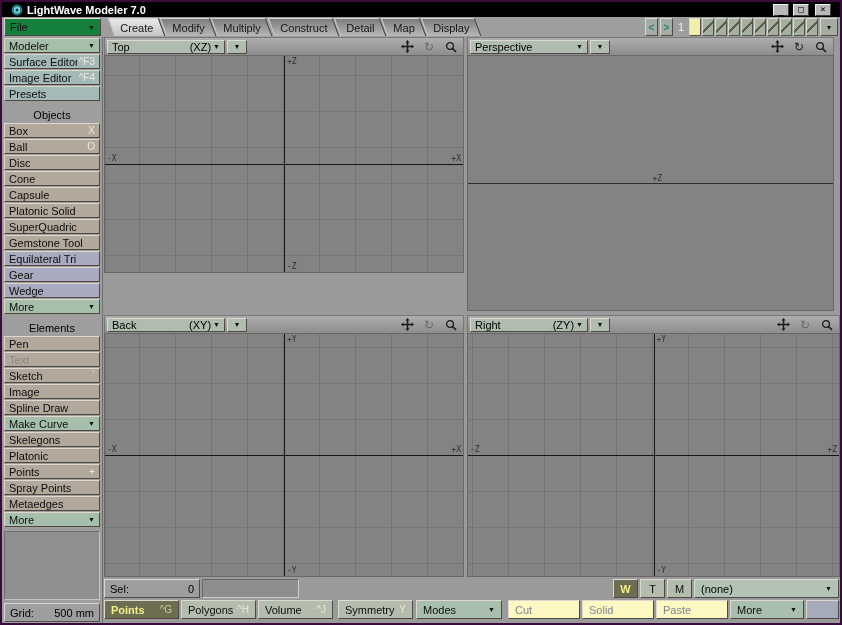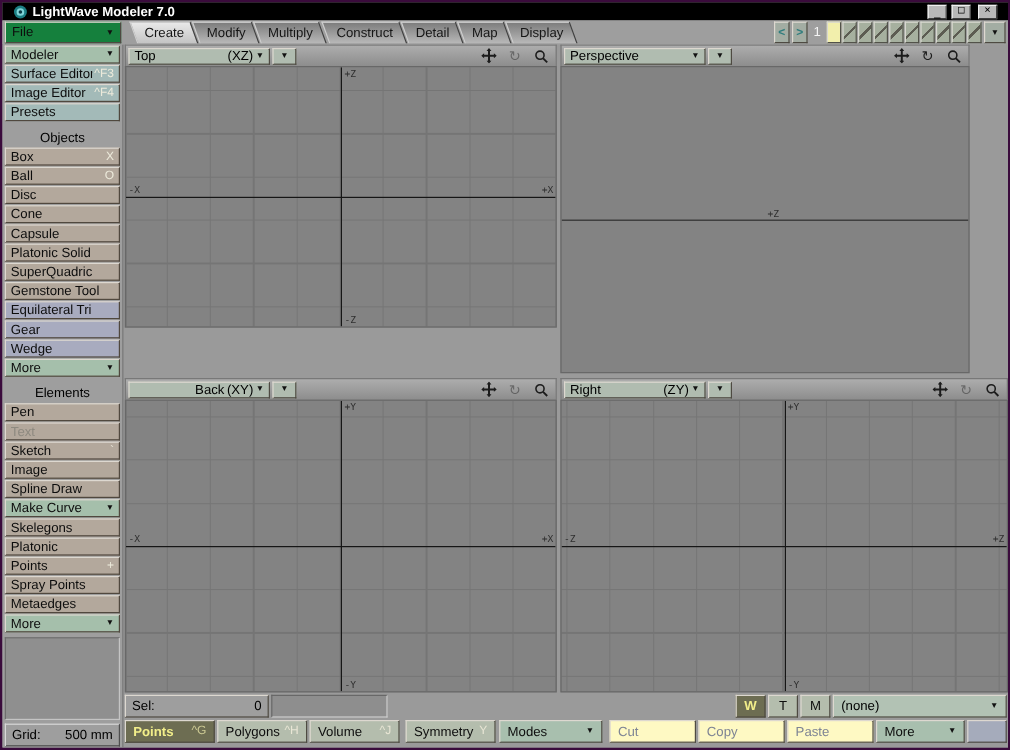--- a/index.html
+++ b/index.html
@@ -57,22 +57,22 @@
   .sb-gap { flex:0 0 4px; }
   .sb-header { flex:0 0 15px; display:flex; align-items:center; justify-content:center; font-size:11px; color:#000; }
   .sb-blank { flex:1; margin:3px 0 2px 0; background:#8f8f8f; border:1px solid; border-color:#6e6e6e #c4c4c4 #c4c4c4 #6e6e6e; }
   .gridinfo { flex:0 0 19px; display:flex; align-items:center; justify-content:space-between; padding:0 5px;
               font-size:11px; background:#9e9e9e; border:1px solid; border-color:#d8d8d8 #4e4e4e #4e4e4e #d8d8d8; }
 
   
   .viewarea { flex:1; position:relative; background:#9a9a9a; }
   .vp { position:absolute; display:flex; flex-direction:column; }
   .vp-top    { left:1px;   top:0;     width:360px; height:236px; }
-  .vp-persp  { left:364px; top:0;     width:341px; height:274px; }
-  .vp-back   { left:1px;   top:278px; width:360px; height:262px;text-align:right; }
+  .vp-persp  { left:364px; top:0;     width:367px; height:274px; }
+  .vp-back   { left:1px;   top:278px; width:360px; height:262px; }
   .vp-right  { left:364px; top:278px; width:373px; height:262px; }
   .vp-header { flex:0 0 18px; background:linear-gradient(#adadad,#8d8d8d); display:flex; align-items:center;
                gap:2px; padding:0 2px; border:1px solid #787878; border-bottom:none; }
   .vp-viewbtn { height:14px; width:118px; background:#b0bcb0; display:flex; align-items:center; gap:2px;
                 padding:0 4px; font-size:11px; }
   .vp-name { flex:1; white-space:nowrap; }
   .vp-plane:empty { display:none; }
   .vp-ddbtn { height:14px; width:20px; background:#b0bcb0; display:flex; align-items:center; justify-content:center; }
   .vp-sp { flex:1; }
   .vp-tool { width:20px; height:14px; display:flex; align-items:center; justify-content:center; color:#1c1c1c;
@@ -90,21 +90,21 @@
   .horizon { position:absolute; top:50%; left:0; right:0; height:1px; background:#2e2e2e; }
   .axl { position:absolute; font-family:"DejaVu Sans Mono",monospace; font-size:8px; color:#2f2f2f; }
   .axl-top    { top:1px; left:calc(50% + 3px); }
   .axl-bottom { bottom:1px; left:calc(50% + 3px); }
   .axl-left   { left:2px; top:calc(50% - 10px); }
   .axl-right  { right:2px; top:calc(50% - 10px); }
   .axl-horizon{ left:calc(50% + 2px); top:calc(50% - 9px); }
 
   
   .selrow { position:absolute; left:1px; right:1px; top:542px; height:19px; display:flex; gap:2px; align-items:stretch; }
-  .selbox { width:120px; background:#9e9e9e; font-size:11px; display:flex; align-items:center; padding:0 5px; }
+  .selbox { width:96px; background:#9e9e9e; font-size:11px; display:flex; align-items:center; padding:0 5px; }
   .selval { margin-left:auto; }
   .infobox { width:97px; background:#8e8e8e; border:1px solid; border-color:#686868 #cdcdcd #cdcdcd #686868; }
   .sel-sp { flex:1; }
   .wtm { width:25px; background:#b4bdad; font-size:11px; display:flex; align-items:center; justify-content:center; color:#0d0d0d; }
   .wtm.t-active { background:#6d6d52; color:#f2ee8a; font-weight:bold; }
   .nonedd { width:145px; background:#b2c2b4; font-size:11px; display:flex; align-items:center; padding:0 6px; }
   .nonedd .dd { margin-left:auto; }
 
   
   .toolbar { position:absolute; left:1px; right:1px; top:563px; height:19px; display:flex; gap:2px; font-size:11px; align-items:stretch; }
@@ -535,21 +535,21 @@
             <span class="sc">Y</span>
           </div>
         <div class="tbtn bvl modes-dd">
           <span>Modes</span>
           <span class="dd">▼</span>
         </div>
         <div class="tbtn bvl act">
             <span>Cut</span>
           </div>
         <div class="tbtn bvl act">
-            <span>Copy</span>
+            <span>Solid</span>
           </div>
         <div class="tbtn bvl act">
             <span>Paste</span>
           </div>
         <div class="tbtn bvl more-dd">
           <span>More</span>
           <span class="dd">▼</span>
         </div>
         <div class="tb-filler bvl"></div>
       </div>

